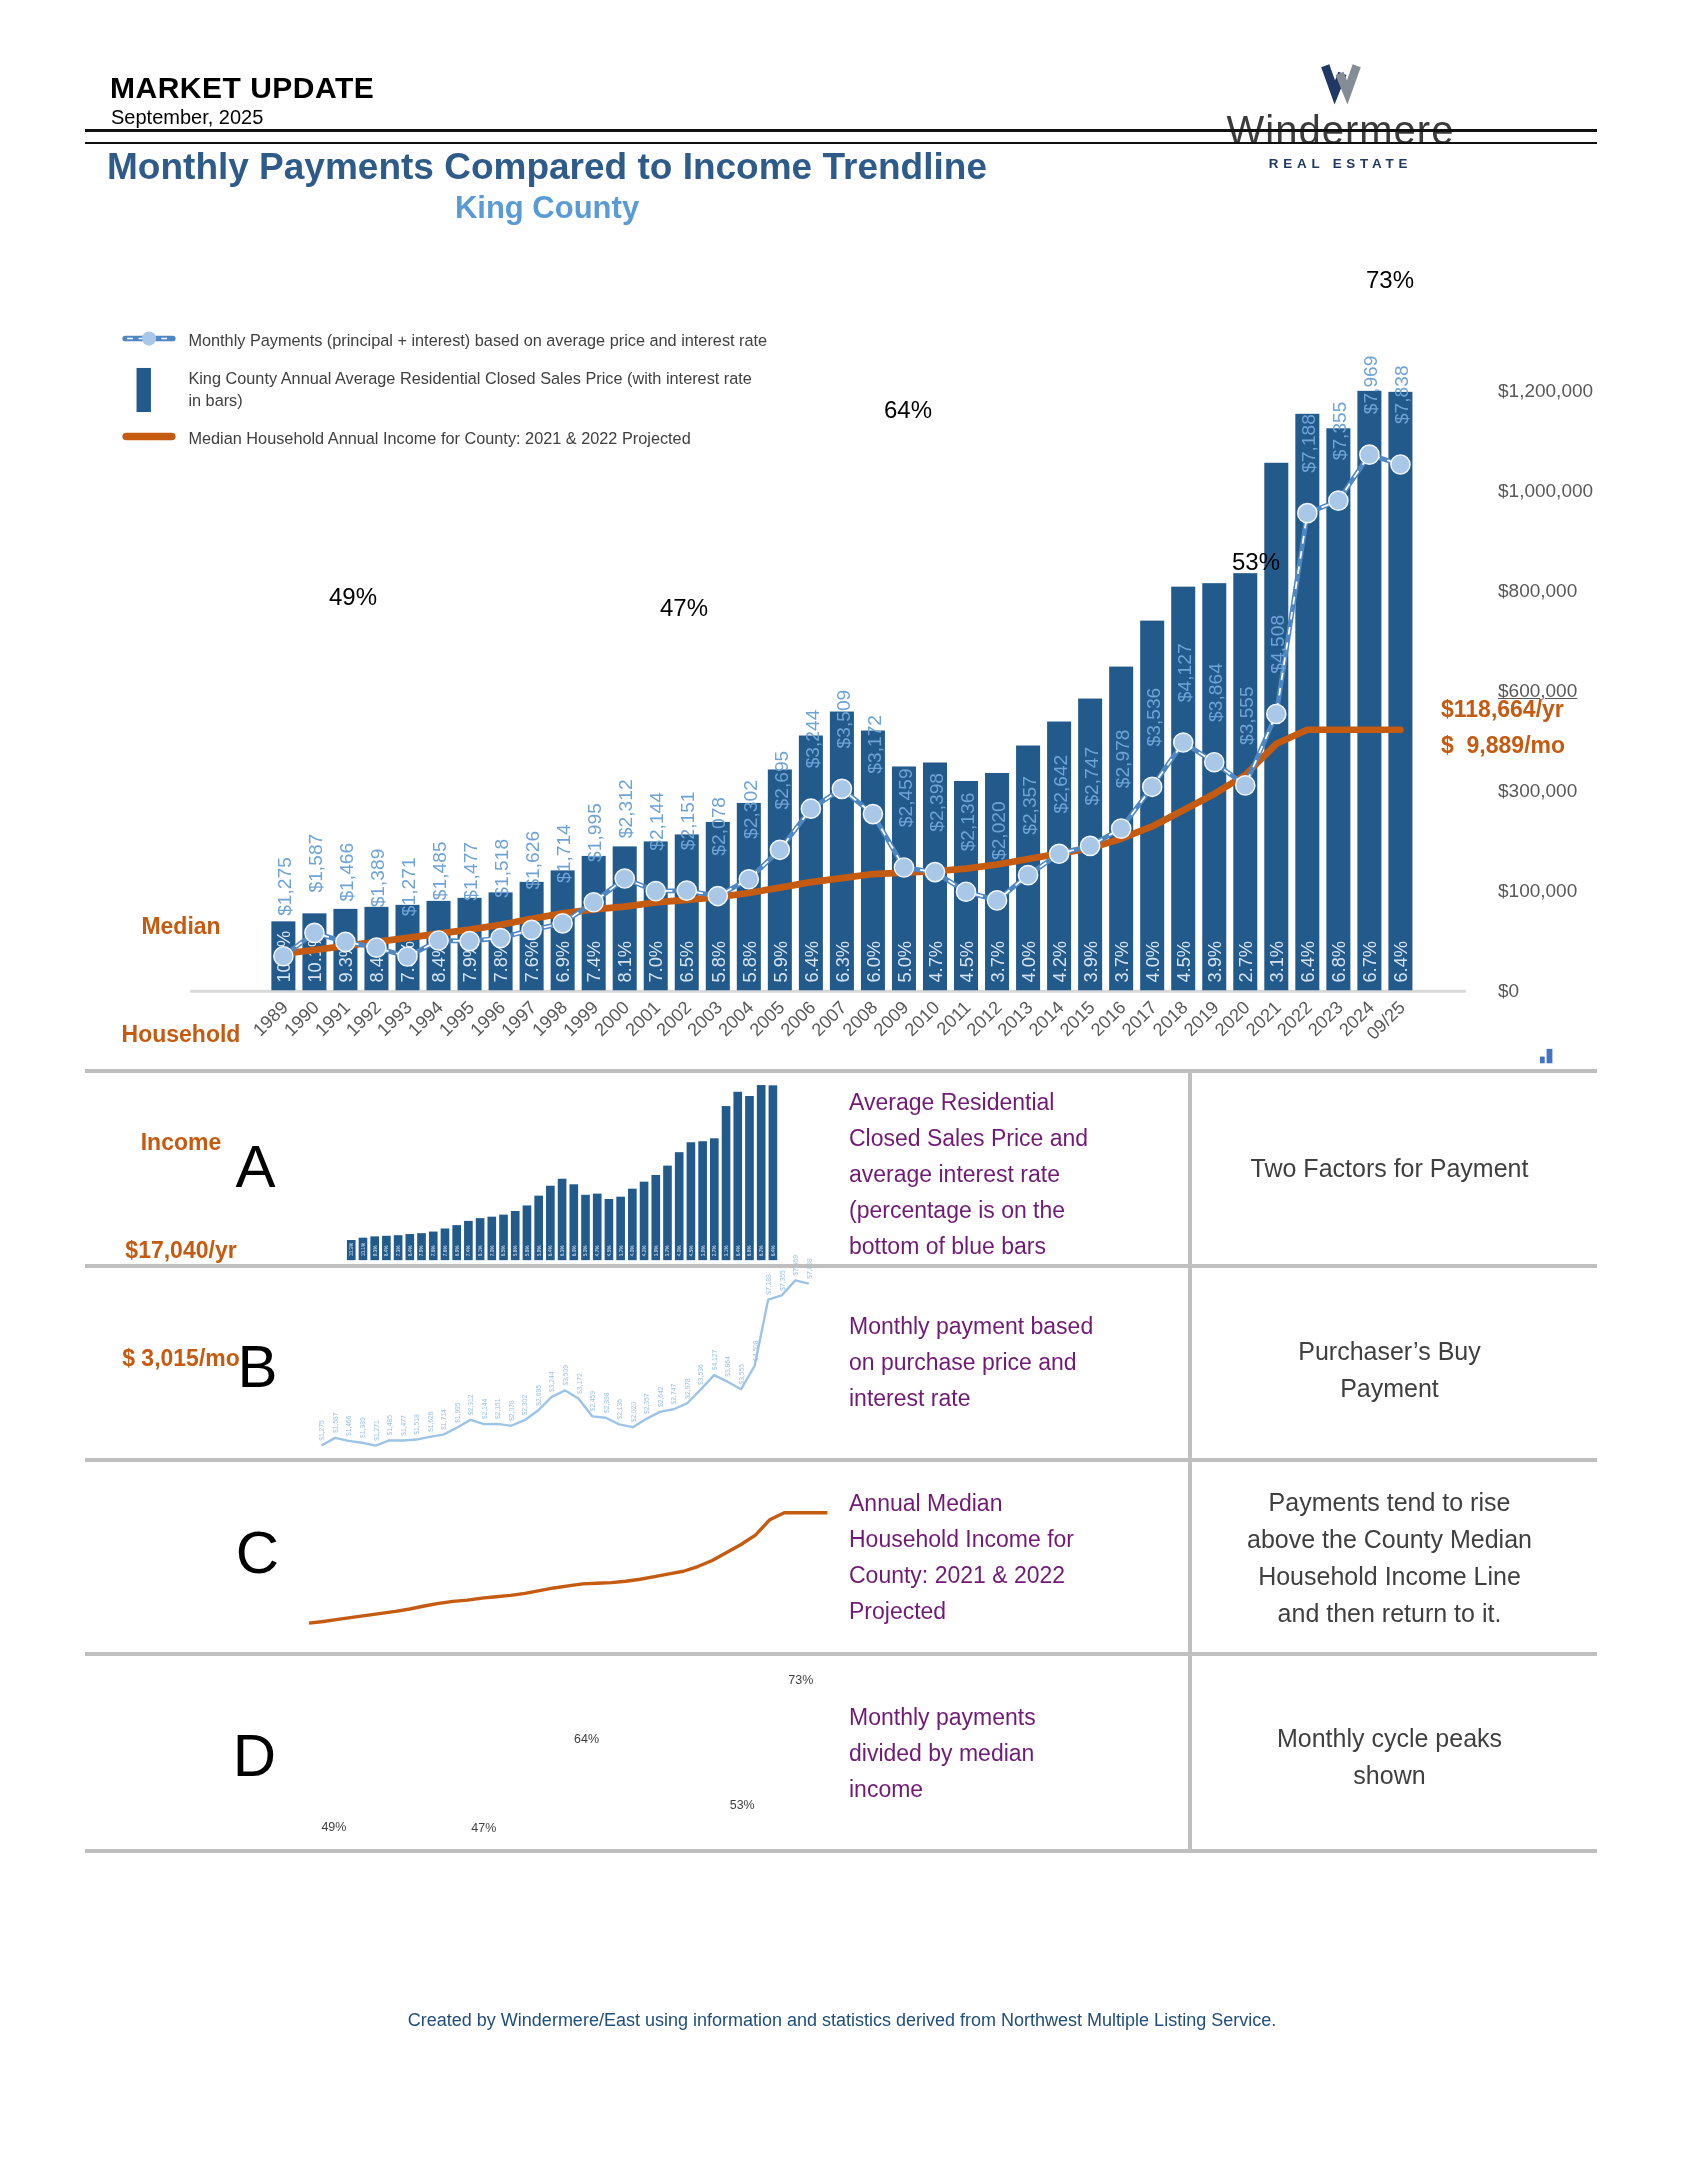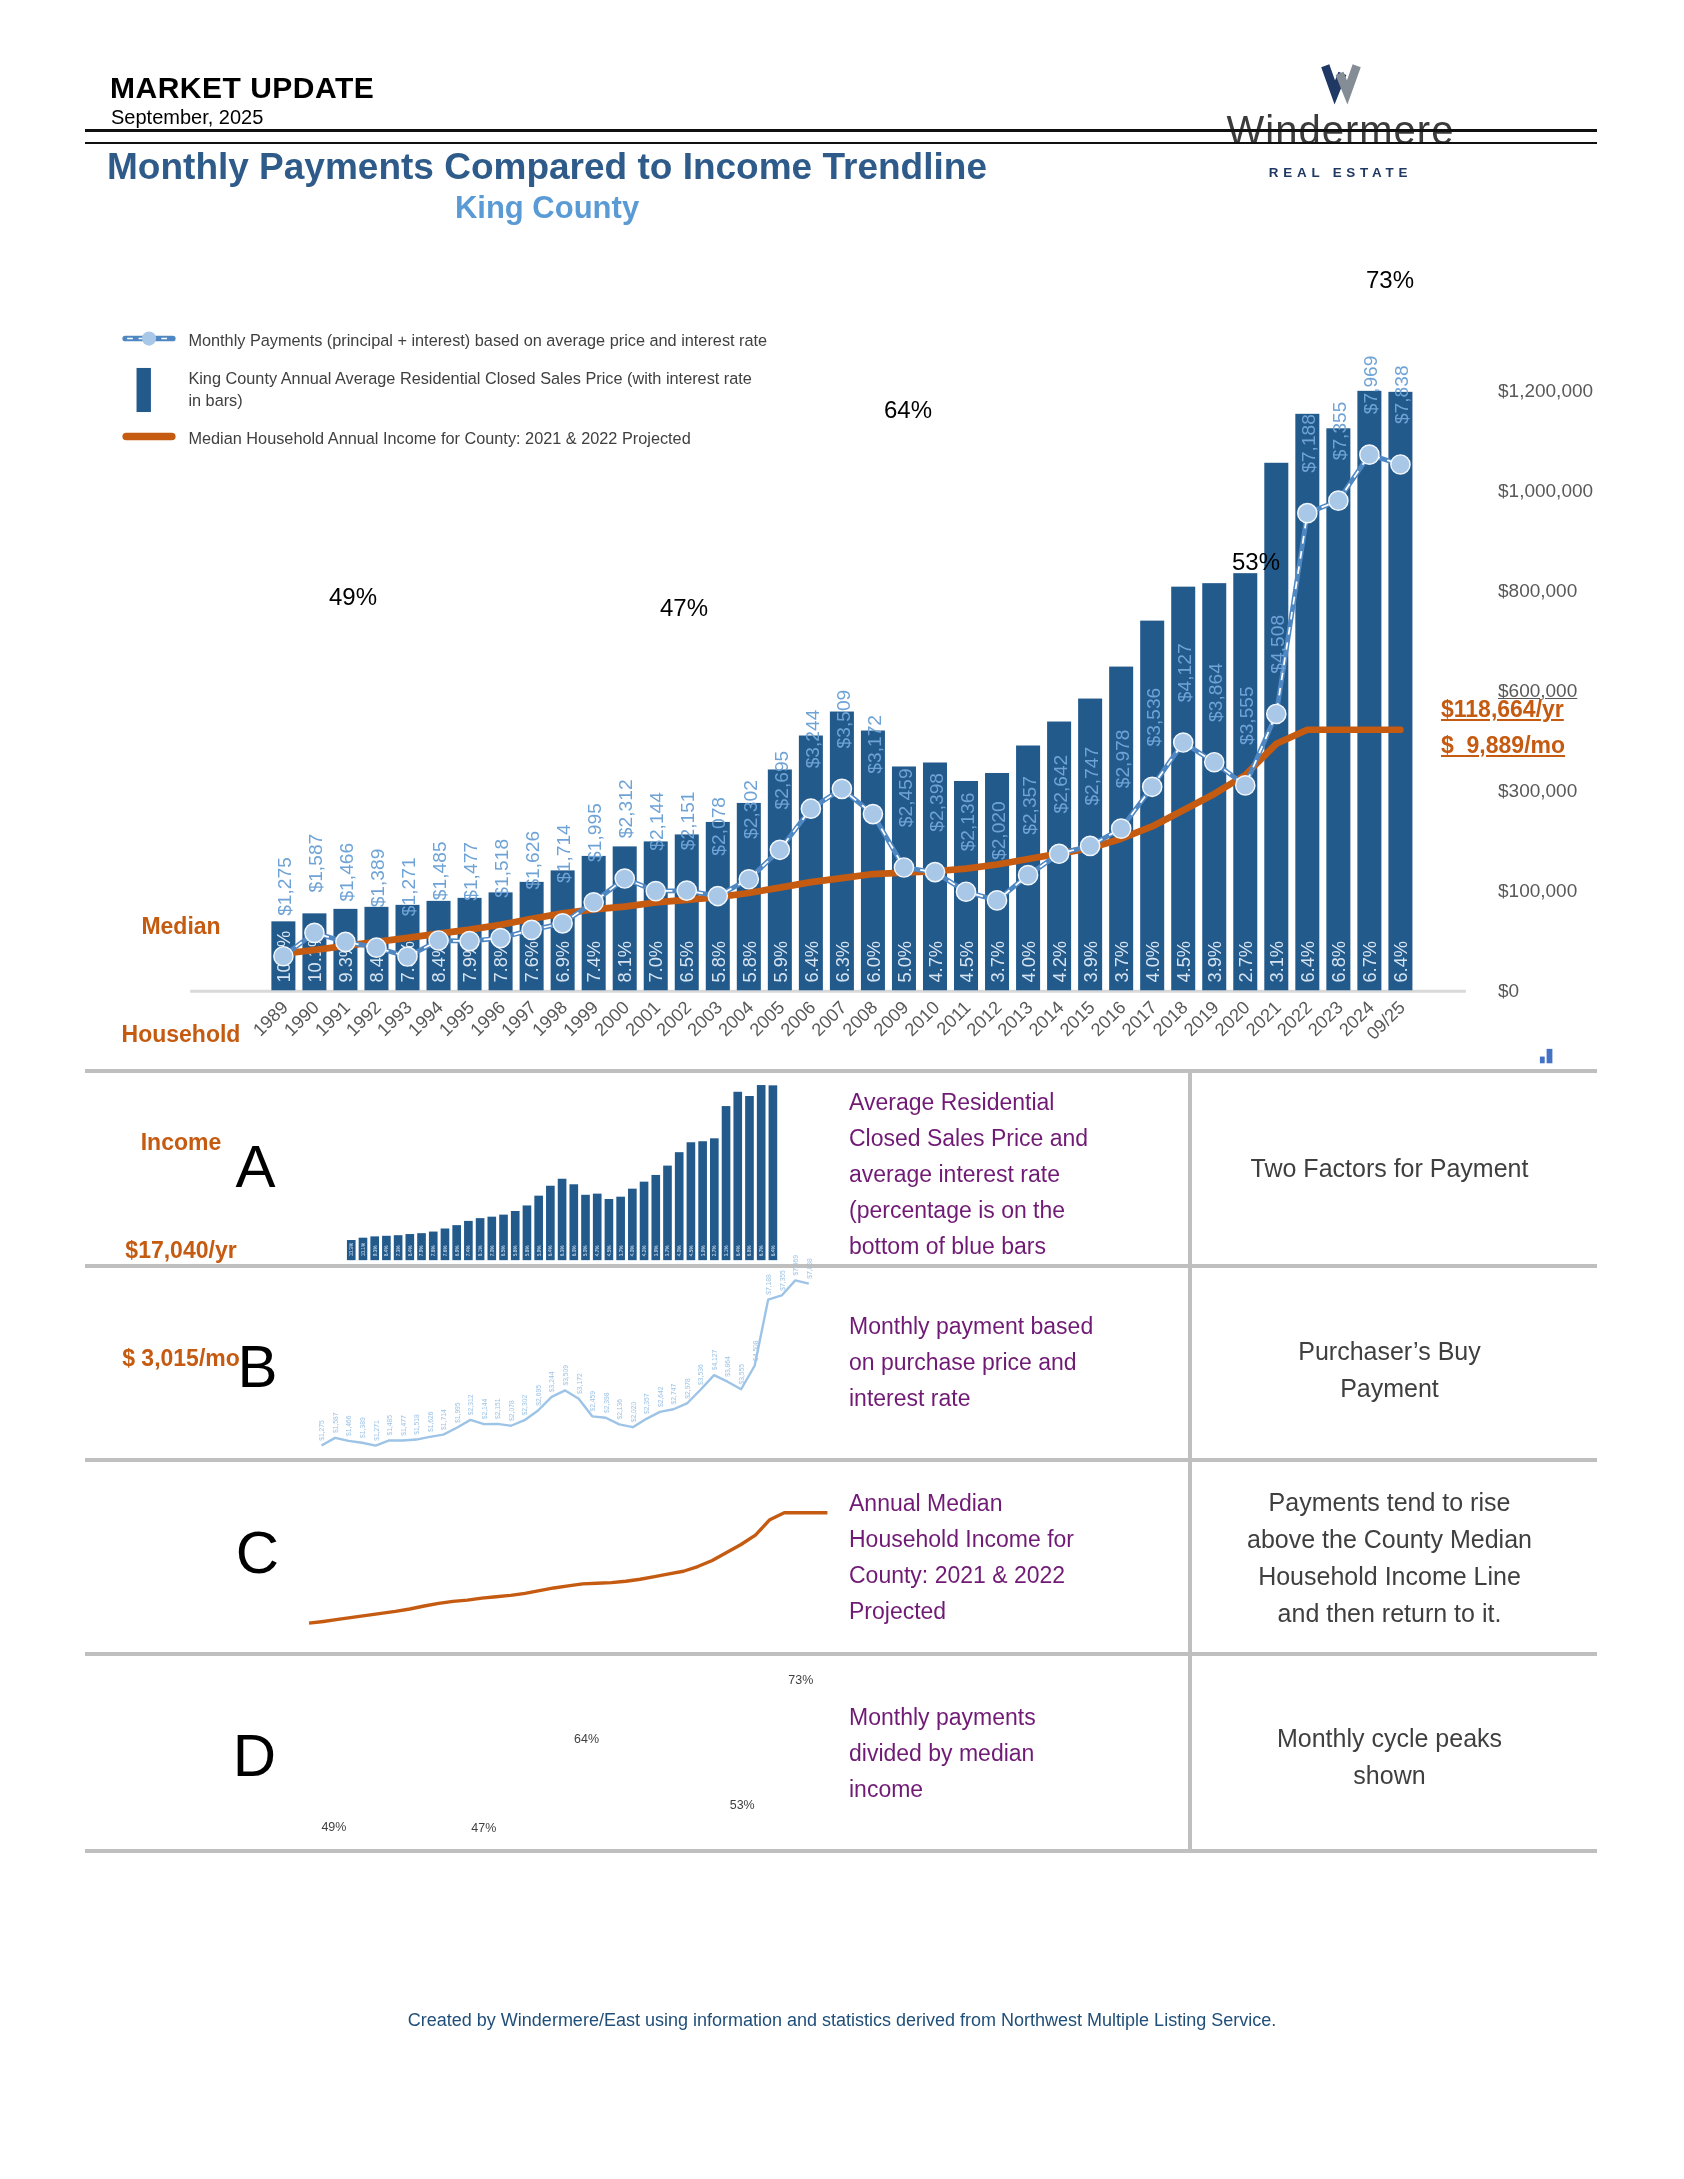--- a/index.html
+++ b/index.html
@@ -4,31 +4,31 @@
 <style>
   html,body{margin:0;padding:0;background:#ffffff;}
   .page{position:relative;width:1684px;height:2180px;background:#ffffff;
         font-family:"Liberation Sans",sans-serif;overflow:hidden;}
   .abs{position:absolute;}
   
   .hdr-title{left:110px;top:71px;font-size:30px;font-weight:700;color:#000;letter-spacing:0.5px;}
   .hdr-date{left:111px;top:106px;font-size:20px;color:#000;}
   .brand{left:1182px;top:60px;width:317px;text-align:center;}
   .brand-name{font-size:40px;color:#3b3b3b;letter-spacing:1px;}
-  .brand-tag{font-size:13.4px;font-weight:700;color:#1f3864;letter-spacing:4.8px;margin-top:12px;}
+  .brand-tag{font-size:13.4px;font-weight:700;color:#1f3864;letter-spacing:4.8px;margin-top:3px;}
   .dbl-rule{left:85px;top:129px;width:1512px;height:9.6px;border-top:3.8px solid #101010;border-bottom:2.9px solid #101010;}
   
   .c-title{left:86px;top:146px;width:922px;text-align:center;font-size:37px;font-weight:600;color:#2e5b8a;}
   .c-sub{left:86px;top:190px;width:922px;text-align:center;font-size:31px;font-weight:700;color:#5b9bd5;}
   
   .lg-row{display:flex;align-items:flex-start;}
   .lg-label{font-size:16.3px;color:#404040;white-space:pre-line;line-height:22px;}
   
   .mhi{left:85px;top:836px;width:192px;text-align:center;color:#c55a11;font-weight:700;font-size:23px;line-height:36px;white-space:pre;}
-  .inc-end{left:1441px;color:#c55a11;font-weight:700;font-size:23px;white-space:pre;text-decoration:underline;}
+  .inc-end{left:1441px;color:#c55a11;font-weight:700;font-size:23px;white-space:pre;}
   .yax{left:1474px;font-size:19px;color:#595959;white-space:pre;margin-left:24px;}
   .anno{position:absolute;transform:translate(-50%,-50%);font-size:24px;color:#000;}
   
   .hline{left:85px;width:1512px;height:3.8px;background:#bfbfbf;}
   .vline{left:1188px;top:1069px;width:3.8px;height:784px;background:#bfbfbf;}
   .letter{width:77px;text-align:center;font-size:60px;color:#000;}
   .desc{left:849px;width:317px;font-size:23px;line-height:36px;color:#701a75;white-space:pre-line;}
   .stmt{left:1203px;width:373px;text-align:center;font-size:25px;line-height:37px;color:#3f3f3f;white-space:pre-line;}
   .footer{left:0;top:2010px;width:1684px;text-align:center;font-size:18px;color:#1f4e79;}
   svg{overflow:visible;}

